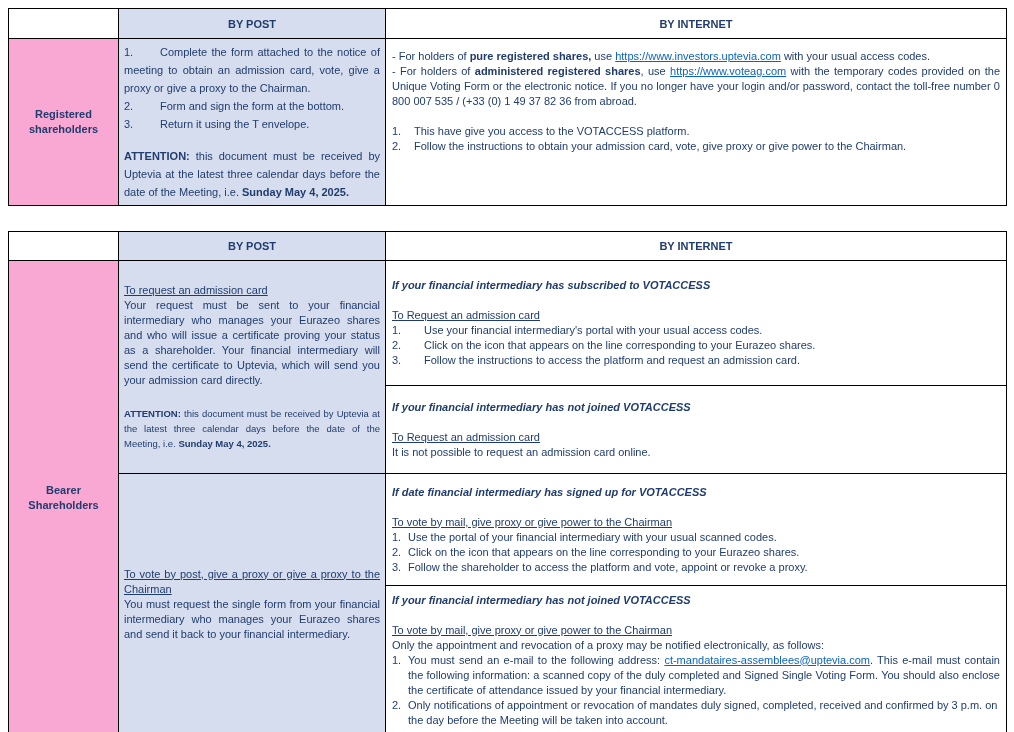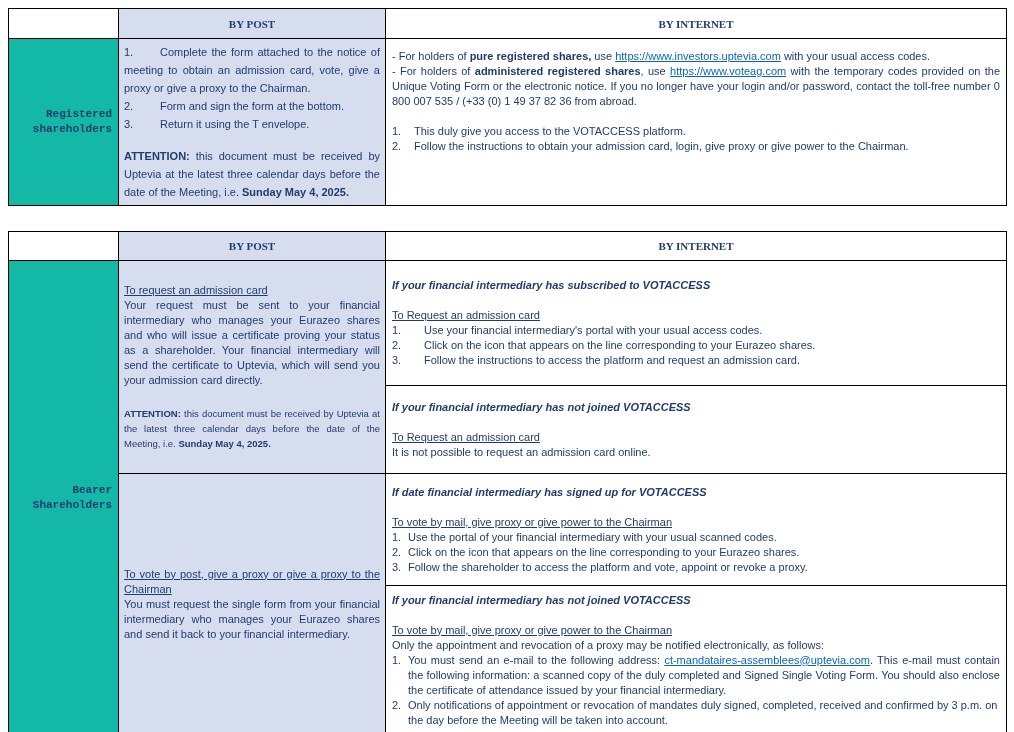--- a/index.html
+++ b/index.html
@@ -15,35 +15,35 @@
     width:1014px;height:732px;overflow:hidden;
     background:var(--page_bg);
     font-family:"Liberation Sans","DejaVu Sans",sans-serif;
     font-size:11px;color:var(--navy);
   }
   .page{padding:8px 8px 0 8px;}
   table.t{border-collapse:collapse;table-layout:fixed;width:998px;}
   table.t td, table.t th{border:1px solid var(--border);overflow:hidden;}
   col.c1{width:110px;} col.c2{width:267px;} col.c3{width:621px;}
 
-  th{font-weight:bold;text-align:center;vertical-align:middle;font-size:11px;padding:2px;font-family:Liberation Serif, serif;}
+  th{font-weight:bold;text-align:center;vertical-align:middle;font-size:11px;padding:2px;}
   .post-bg{background:var(--cell_blue);}
 
   .t1 tr.hdr{height:30px;}
   .t1 tr.body{height:160px;}
   .t2 tr.hdr{height:29px;}
   .t2 tr.rA{height:125px;}
   .t2 tr.rB{height:88px;}
   .t2 tr.rC{height:112px;}
   .t2 tr.rD{height:149px;}
   .gap-between-tables{height:25px;}
 
   .label-cell{
-    background:#14b8a6;font-weight:bold;text-align:right;vertical-align:middle;
-    line-height:15px;padding:2px 6px;font-family:Liberation Mono, monospace;
+    background:#f9a8d4;font-weight:bold;text-align:center;vertical-align:middle;
+    line-height:15px;padding:2px 6px;
   }
   .post-cell{
     background:var(--cell_blue);
     padding:4px 5px;line-height:18px;text-align:justify;
     vertical-align:top;
   }
   .t2 .post-cell{vertical-align:middle;line-height:15px;padding:6px 5px;}
   .net-cell{
     background:#fff;padding:10px 6px 6px 6px;line-height:15px;vertical-align:top;
   }
@@ -89,22 +89,22 @@
         <td class="label-cell">Registered shareholders</td>
         <td class="post-cell">
           <div class="just"><span class="numtab">1.</span><span>Complete the form attached to the notice of meeting to obtain an admission card, vote, give a proxy or give a proxy to the Chairman.</span></div>
           <div class="just"><span class="numtab">2.</span><span>Form and sign the form at the bottom.</span></div>
           <div class="just"><span class="numtab">3.</span><span>Return it using the T envelope.</span></div>
           <div class="just mt14"><span class="f-b">ATTENTION:</span><span class=""> this document must be received by Uptevia at the latest three calendar days before the date of the Meeting, i.e. </span><span class="f-b">Sunday May 4, 2025.</span></div>
         </td>
         <td class="net-cell">
           <div class="just"><span class="">- For holders of </span><span class="f-b">pure registered shares,</span><span class=""> use </span><span class="f-link">https://www.investors.uptevia.com</span><span class=""> with your usual access codes.</span></div>
           <div class="just"><span class="">- For holders of </span><span class="f-b">administered registered shares</span><span class="">, use </span><span class="f-link">https://www.voteag.com</span><span class=""> with the temporary codes provided on the Unique Voting Form or the electronic notice. If you no longer have your login and/or password, contact the toll-free number 0 800 007 535 / (+33 (0) 1 49 37 82 36 from abroad.</span></div>
-          <div class="hli hl22 mt15"><span class="num">1.</span><span>This duly give you access to the VOTACCESS platform.</span></div>
-          <div class="hli hl22"><span class="num">2.</span><span>Follow the instructions to obtain your admission card, login, give proxy or give power to the Chairman.</span></div>
+          <div class="hli hl22 mt15"><span class="num">1.</span><span>This have give you access to the VOTACCESS platform.</span></div>
+          <div class="hli hl22"><span class="num">2.</span><span>Follow the instructions to obtain your admission card, vote, give proxy or give power to the Chairman.</span></div>
         </td>
       </tr>
     </tbody>
   </table>
 
   <div class="gap-between-tables"></div>
 
   <table class="t t2">
     <colgroup>
         <col class="c1">

